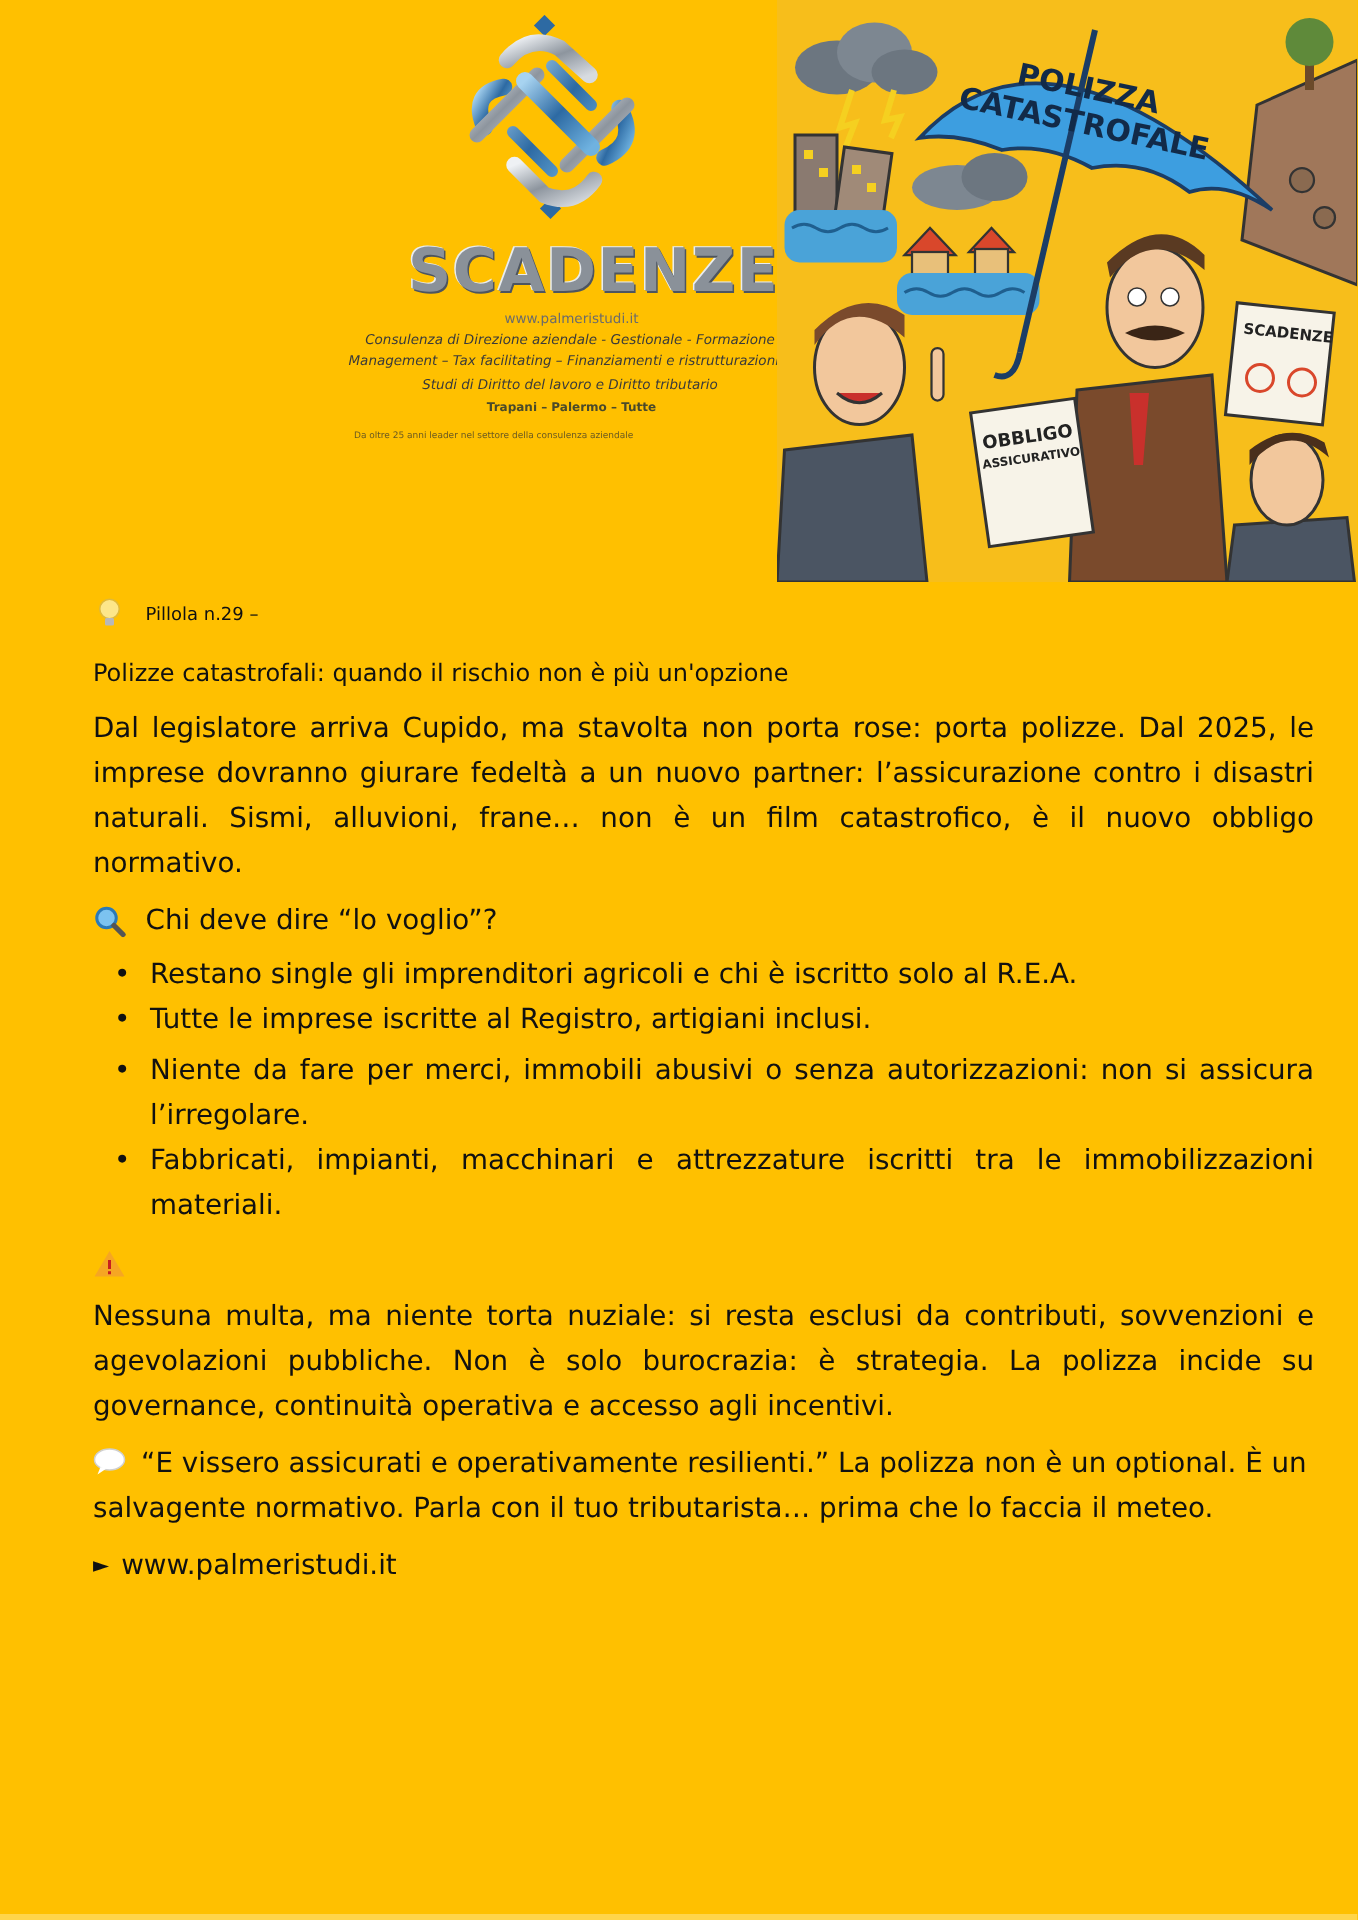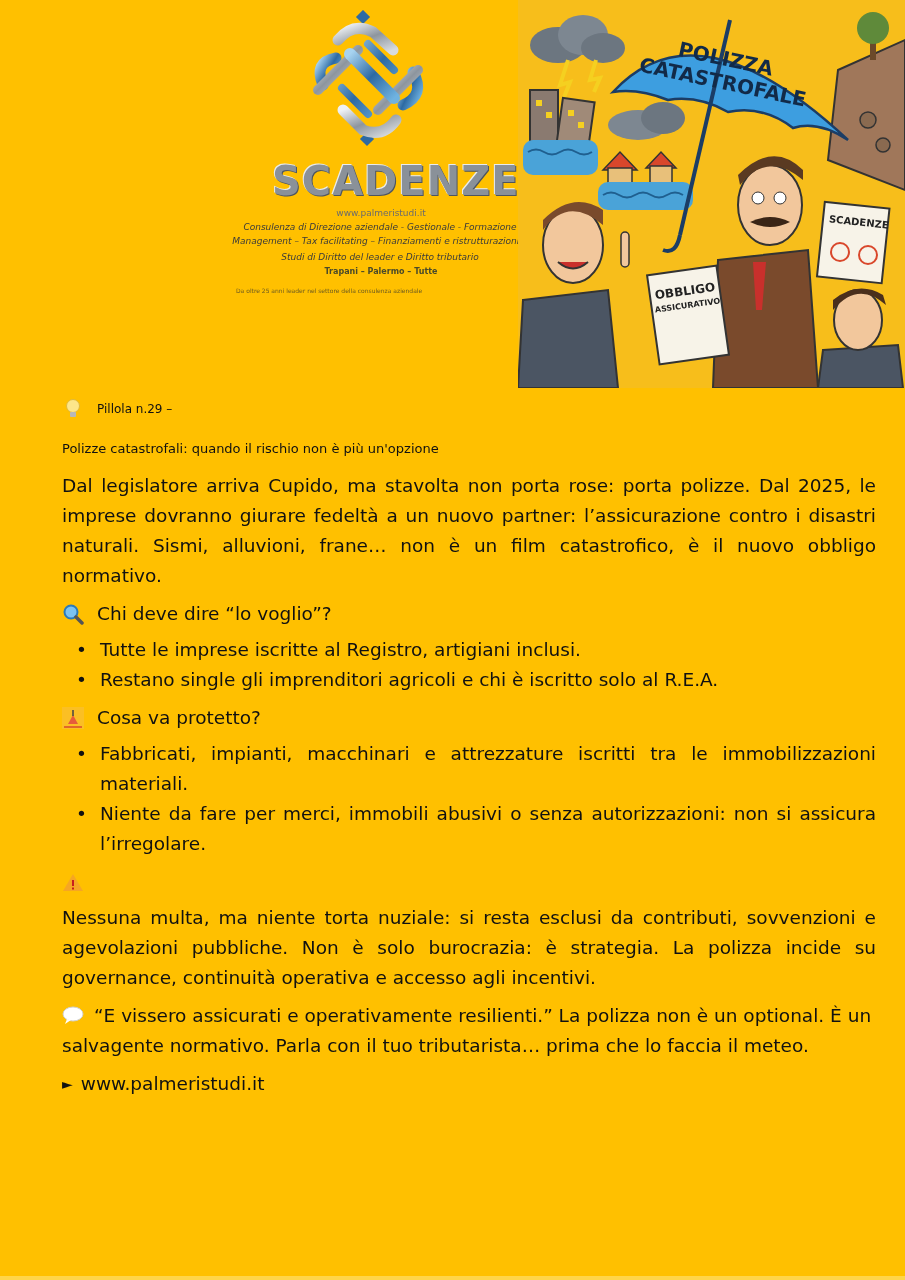--- a/index.html
+++ b/index.html
@@ -30,21 +30,21 @@
 
   
   .illustration { position: absolute; left: 518px; top: 0; width: 387px; height: 388px; overflow: hidden; }
   .illustration svg { width: 100%; height: 100%; display: block; }
 
   
   .content { position: absolute; left: 62px; top: 393px; width: 814px; font-size: 18.5px; line-height: 30px; }
   .row { display: flex; align-items: center; }
   .emoji { display: inline-block; width: 22px; height: 22px; margin-right: 13px; flex: 0 0 auto; }
   .pill { height: 32px; font-size: 12px; }
-  .title { font-size: 13px; margin-top: 6px; height: 36px; display: flex; align-items: center; }
+  .title { font-size: 16px; margin-top: 6px; height: 36px; display: flex; align-items: center; }
   .para { text-align: justify; margin-top: 4px; }
   .section-head { height: 34px; margin-top: 6px; font-size: 18.5px; align-items: center; }
   ul.bullets { list-style: none; margin: 4px 0 0 0; padding: 0 0 0 38px; }
   ul.bullets li { position: relative; text-align: justify; }
   ul.bullets li::before { content: "•"; position: absolute; left: -24px; top: 0; }
   .quote { margin-top: 8px; text-align: left; }
   .link { margin-top: 8px; display: flex; align-items: center; }
   .link .arrow { font-size: 14px; margin-right: 8px; }
 </style>
 </head>
@@ -72,21 +72,21 @@
     <path d="M45 100 L65 120 Q85 128 98 110" stroke="url(#metal)" stroke-width="11" fill="none" stroke-linecap="round"></path>
     <path d="M20 80 L60 40" stroke="url(#metal)" stroke-width="10" stroke-linecap="round"></path>
     <path d="M80 100 L120 60" stroke="url(#metal)" stroke-width="10" stroke-linecap="round"></path>
     <path d="M52 44 L96 88" stroke="url(#blue)" stroke-width="12" stroke-linecap="round"></path>
     <path d="M70 34 L96 60 M44 78 L70 104" stroke="url(#blue)" stroke-width="8" stroke-linecap="round"></path>
   </svg>
   <div class="logo-name">SCADENZE</div>
   <div class="logo-url">www.palmeristudi.it</div>
   <div class="logo-line l1">Consulenza di Direzione aziendale - Gestionale - Formazione</div>
   <div class="logo-line l2">Management – Tax facilitating – Finanziamenti e ristrutturazioni a</div>
-  <div class="logo-line l3" style="text-align:center;">Studi di Diritto del leader e Diritto tributario</div>
+  <div class="logo-line l3" style="text-align:center;">Studi di Diritto del lavoro e Diritto tributario</div>
   <div class="logo-cities">Trapani – Palermo – Tutte</div>
   <div class="logo-tagline">Da oltre 25 anni leader nel settore della consulenza aziendale</div>
 </div>
 
 <div class="illustration">
   <svg viewBox="0 0 387 388">
     <rect width="387" height="388" fill="#F7BE1B"></rect>
 
     <g>
       <ellipse cx="40" cy="45" rx="28" ry="18" fill="#6c7680"></ellipse>
@@ -187,36 +187,27 @@
   <div class="para">Dal legislatore arriva Cupido, ma stavolta non porta rose: porta polizze. Dal 2025, le imprese dovranno giurare fedeltà a un nuovo partner: l’assicurazione contro i disastri naturali. Sismi, alluvioni, frane… non è un film catastrofico, è il nuovo obbligo normativo.</div>
 
   <div class="row section-head">
     <svg class="emoji" viewBox="0 0 22 22">
       <circle cx="9" cy="9" r="6.5" fill="#7cc3f0" stroke="#2b7ab8" stroke-width="2"></circle>
       <line x1="14" y1="14" x2="20" y2="20" stroke="#555" stroke-width="3.5" stroke-linecap="round"></line>
     </svg>
     <span>Chi deve dire “lo voglio”?</span>
   </div>
   <ul class="bullets">
+    <li>Restano single gli imprenditori agricoli e chi è iscritto solo al R.E.A.</li>
     <li>Tutte le imprese iscritte al Registro, artigiani inclusi.</li>
-    <li>Restano single gli imprenditori agricoli e chi è iscritto solo al R.E.A.</li>
   </ul>
 
-  <div class="row section-head">
-    <svg class="emoji" viewBox="0 0 22 22">
-      <rect x="0" y="0" width="22" height="22" fill="#fbbf24"></rect>
-      <path d="M6 17 L11 8 L16 17 Z" fill="#e65c3b"></path>
-      <line x1="11" y1="3" x2="11" y2="9" stroke="#444" stroke-width="1.5"></line>
-      <line x1="2" y1="20" x2="20" y2="20" stroke="#d94a2b" stroke-width="1.5"></line>
-    </svg>
-    <span>Cosa va protetto?</span>
-  </div>
   <ul class="bullets">
+    <li>Niente da fare per merci, immobili abusivi o senza autorizzazioni: non si assicura l’irregolare.</li>
     <li>Fabbricati, impianti, macchinari e attrezzature iscritti tra le immobilizzazioni materiali.</li>
-    <li>Niente da fare per merci, immobili abusivi o senza autorizzazioni: non si assicura l’irregolare.</li>
   </ul>
 
 
   <div class="row section-head">
     <svg class="emoji" viewBox="0 0 22 22">
       <path d="M11 3 L21 20 L1 20 Z" fill="#f6a623"></path>
       <rect x="10" y="9" width="2" height="6" fill="#c81e1e"></rect>
       <rect x="10" y="16.5" width="2" height="2" fill="#c81e1e"></rect>
     </svg>
   </div>

